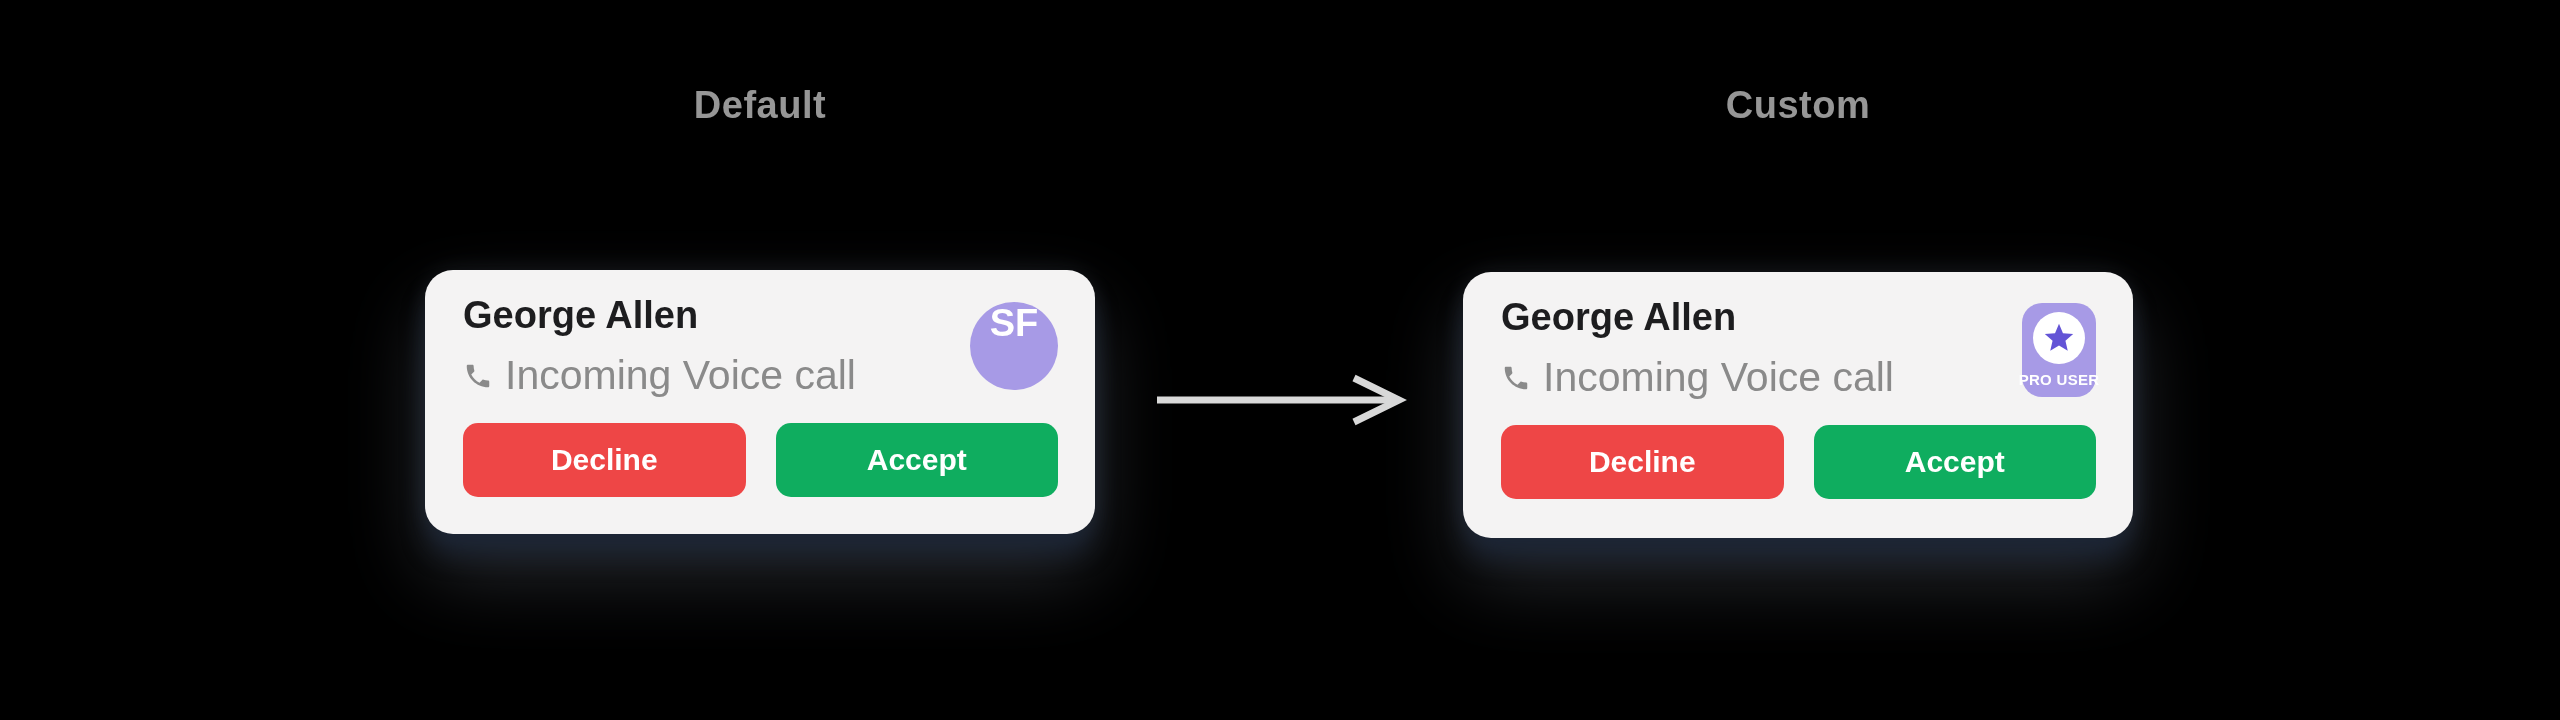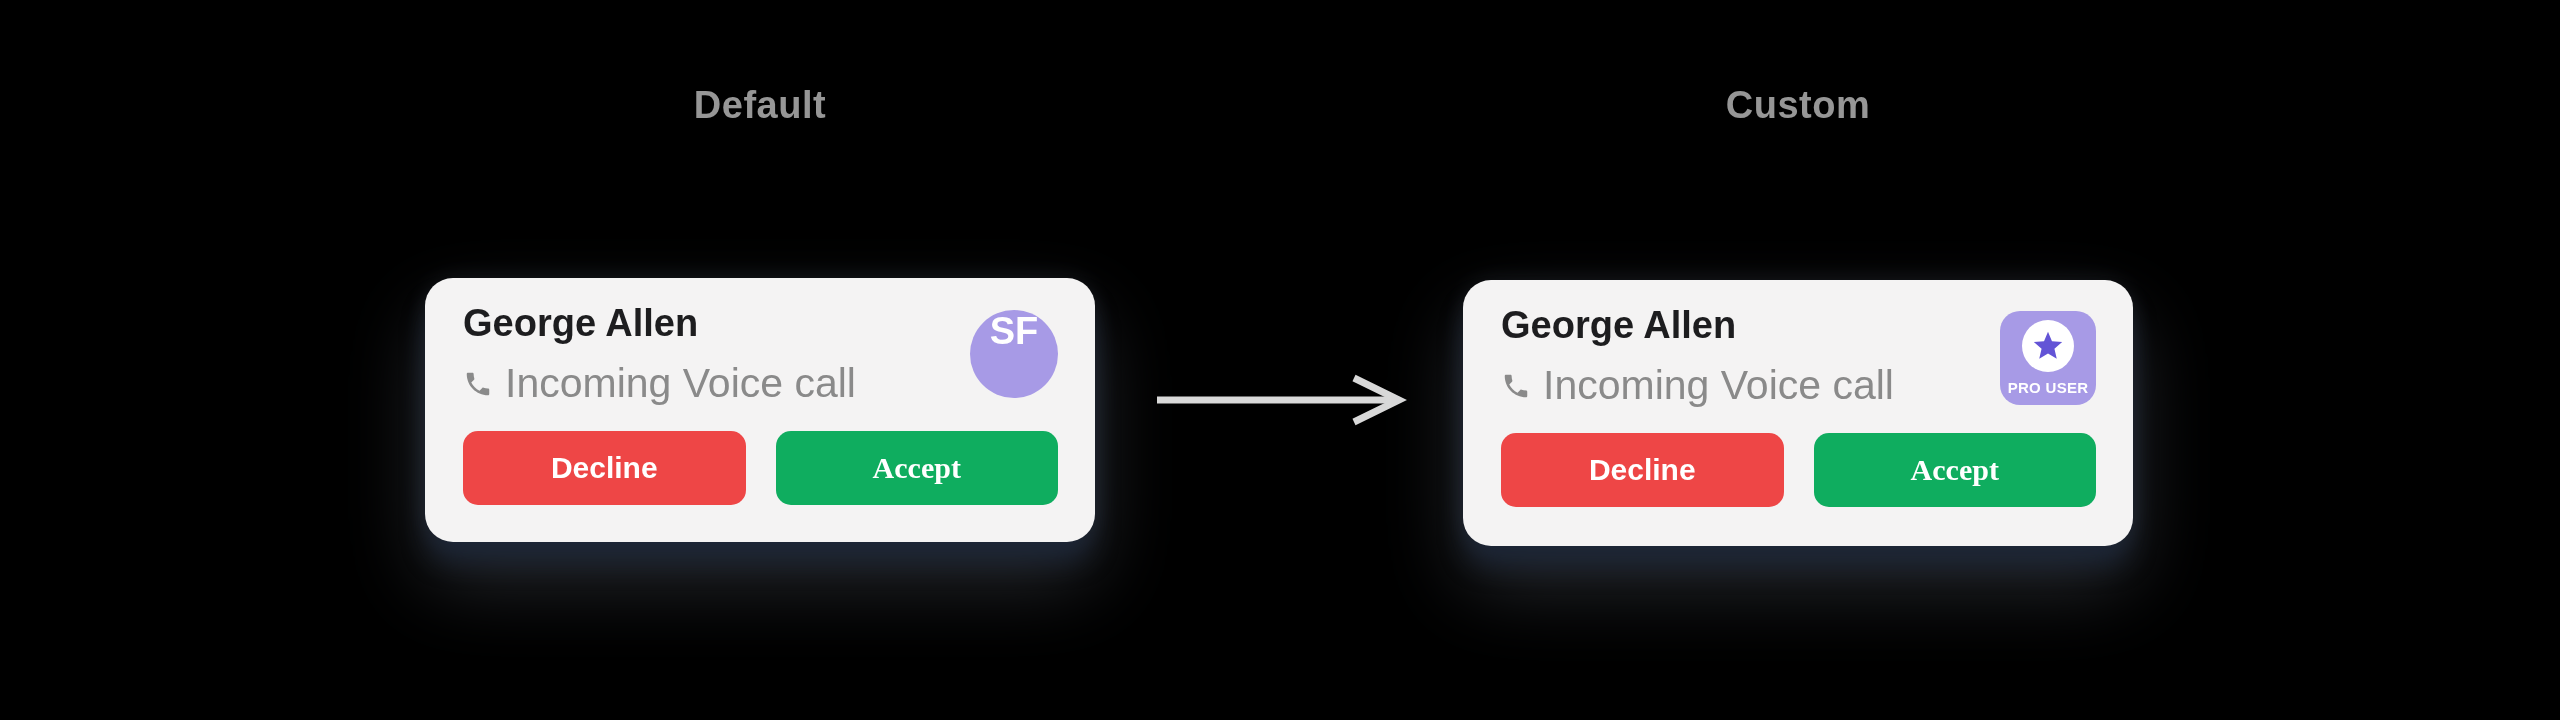--- a/index.html
+++ b/index.html
@@ -31,21 +31,20 @@
   .call-card {
     position: absolute;
     width: 670px;
     height: 264px;
     background: var(--card-bg, #f4f3f3);
     border-radius: 28px;
     box-shadow:
       0 22px 26px -4px rgba(27, 37, 54, 0.95),
       0 38px 80px rgba(150, 160, 180, 0.28),
       0 0 24px rgba(110, 120, 140, 0.18);
-    margin-top: 8px;
   }
   .call-card.left  { left: 425px;  top: 270px; }
   .call-card.right { left: 1463px; top: 272px; height: 266px; }
 
   .caller-name {
     position: absolute;
     left: 38px;
     top: 24px;
     font-size: 38px;
     font-weight: 700;
@@ -76,21 +75,21 @@
     justify-content: center;
     color: var(--badge-text, #ffffff);
     font-size: 38px;
     font-weight: 700;
   }
 
   .pro-badge {
     position: absolute;
     top: 31px;
     right: 37px;
-    width: 96px;
+    width: 74px;
     height: 94px;
     border-radius: 20px;
     background: var(--avatar-bg, #a79ae6);
     display: flex;
     flex-direction: column;
     align-items: center;
     justify-content: center;
   }
   .pro-badge .star-circle {
     width: 52px;
@@ -127,21 +126,21 @@
     font-family: "Liberation Sans", sans-serif;
     font-size: 30px;
     font-weight: 700;
     display: flex;
     align-items: center;
     justify-content: center;
     cursor: pointer;
     padding: 0;
   }
   .btn.decline { background: var(--decline-bg, #ee4646); }
-  .btn.accept  { background: var(--accept-bg, #0fad5f); font-family: Liberation Serif, serif; }
+  .btn.accept  { background: var(--accept-bg, #0fad5f); }
 
   .arrow {
     position: absolute;
     left: 1150px;
     top: 370px;
     color: var(--arrow, #d9d9d9);
   }
 </style>
 </head>
 <body>

